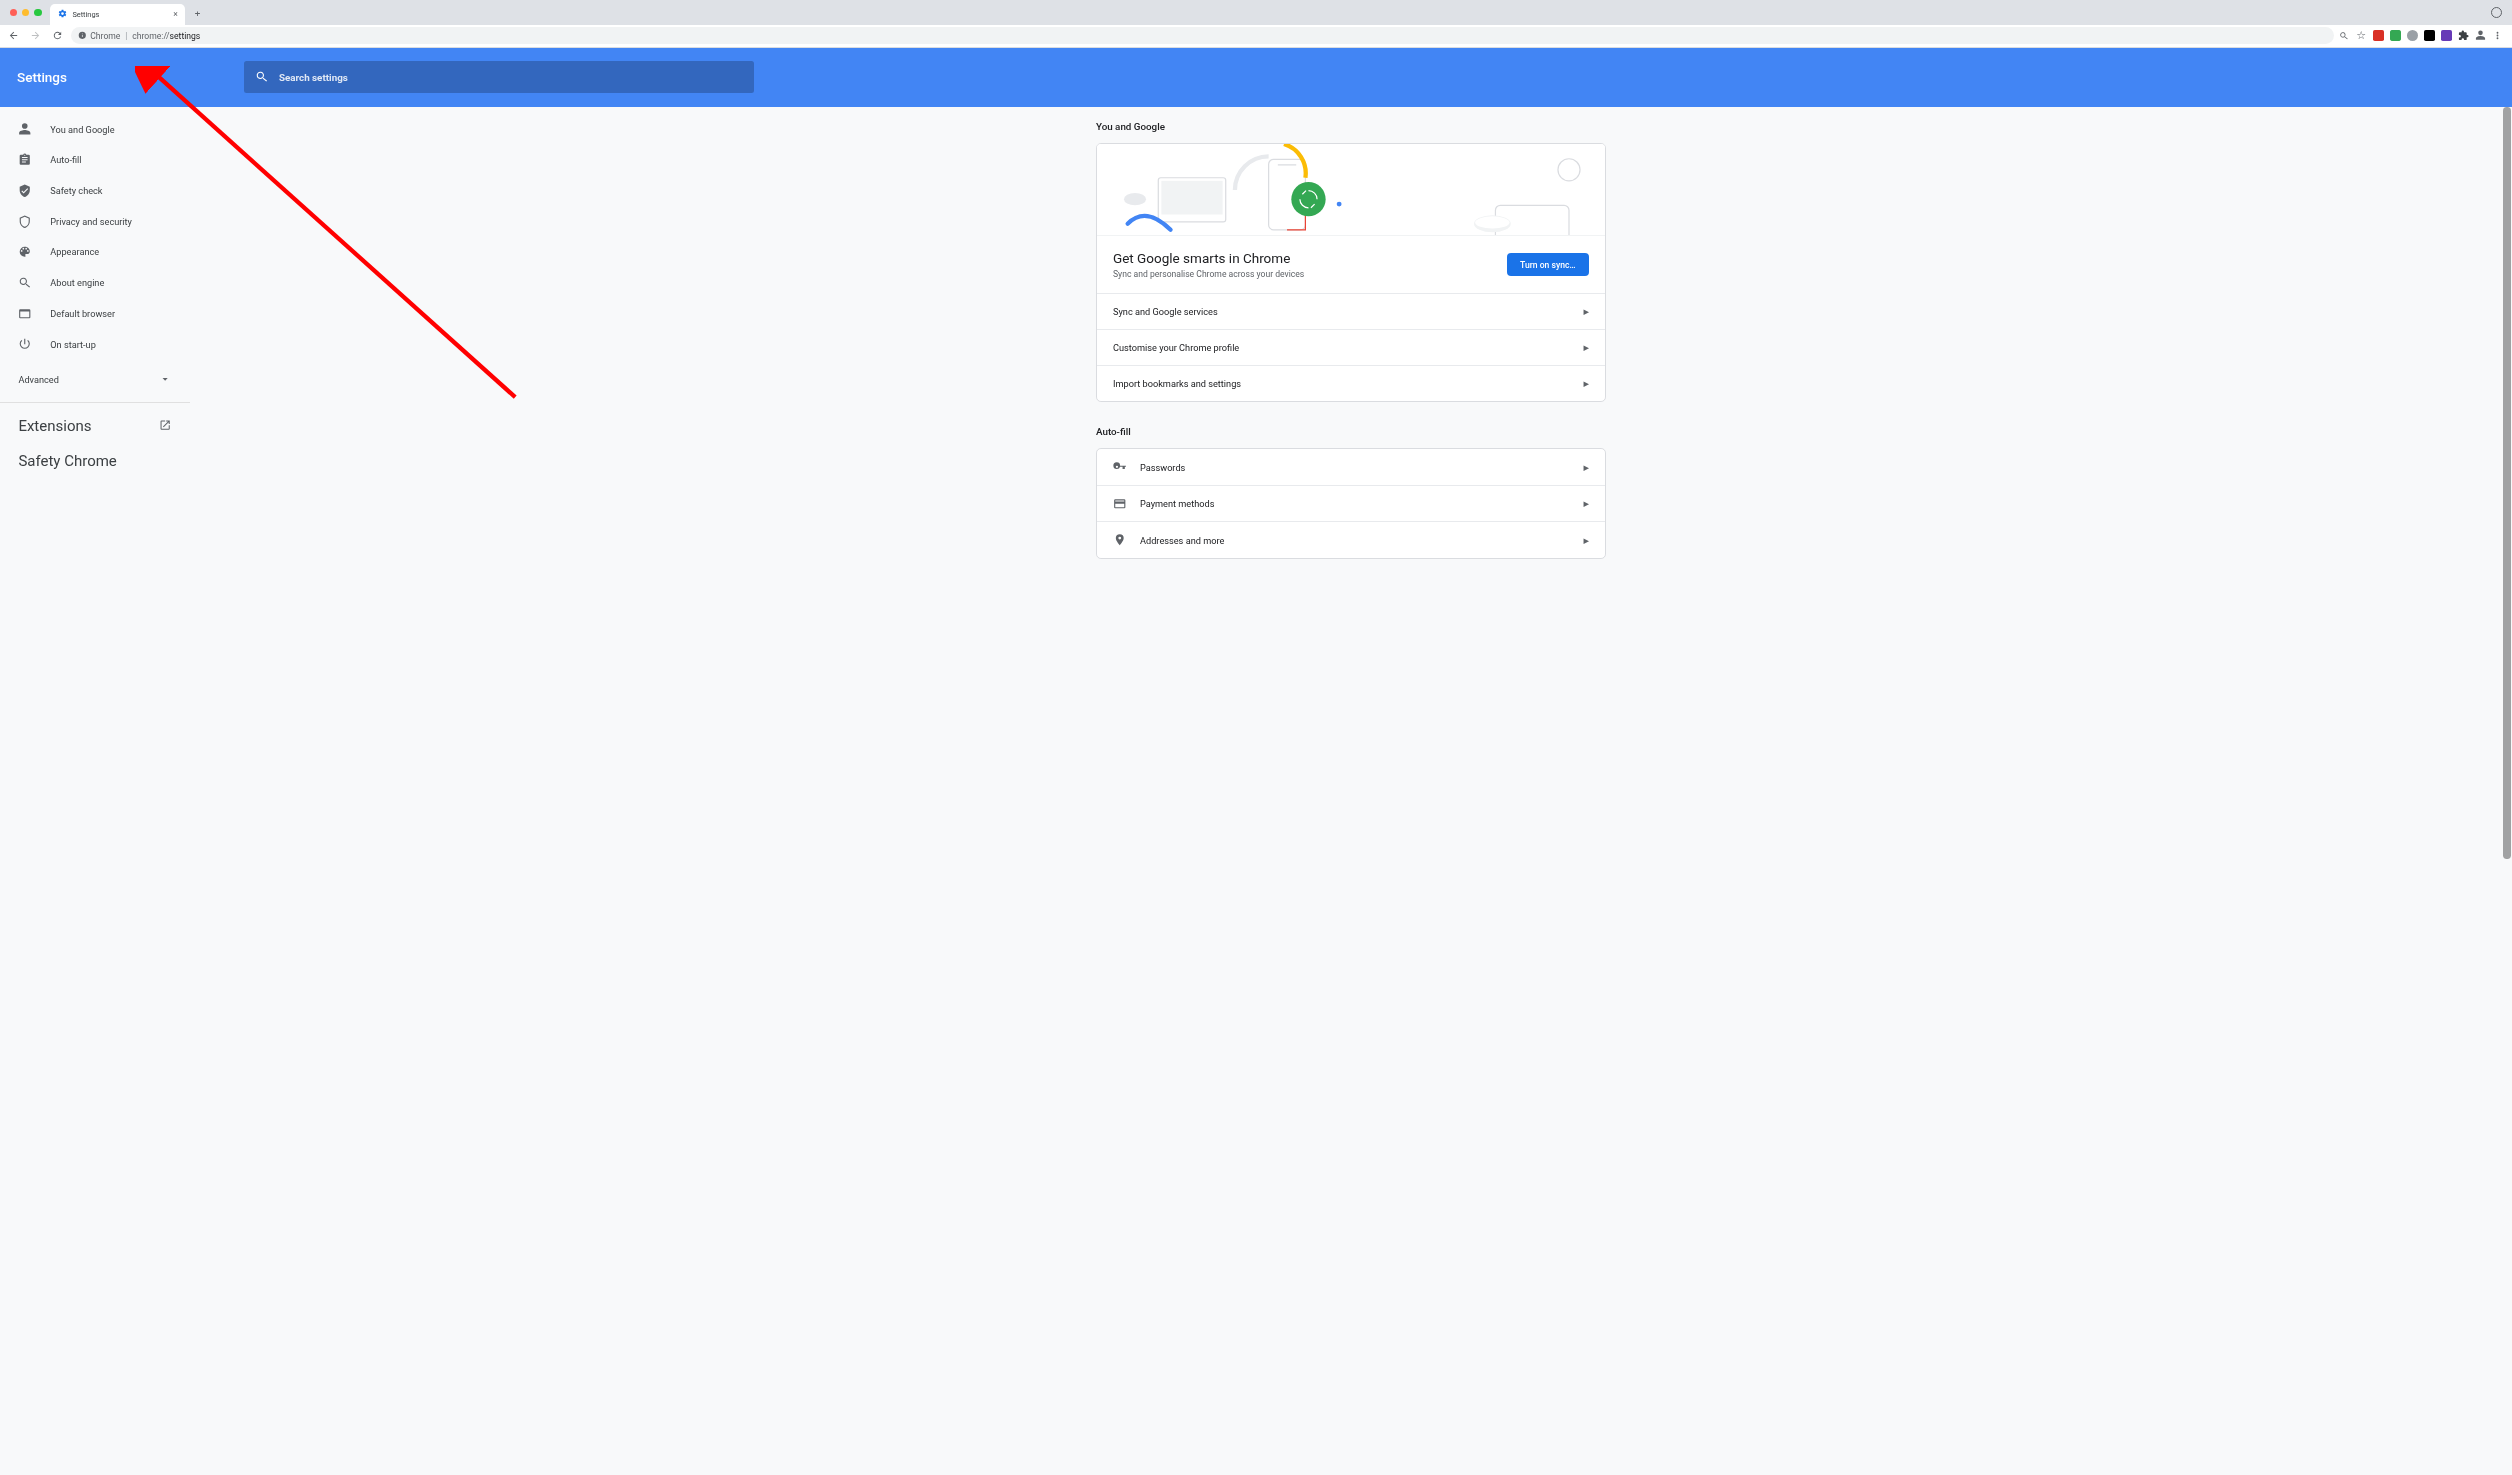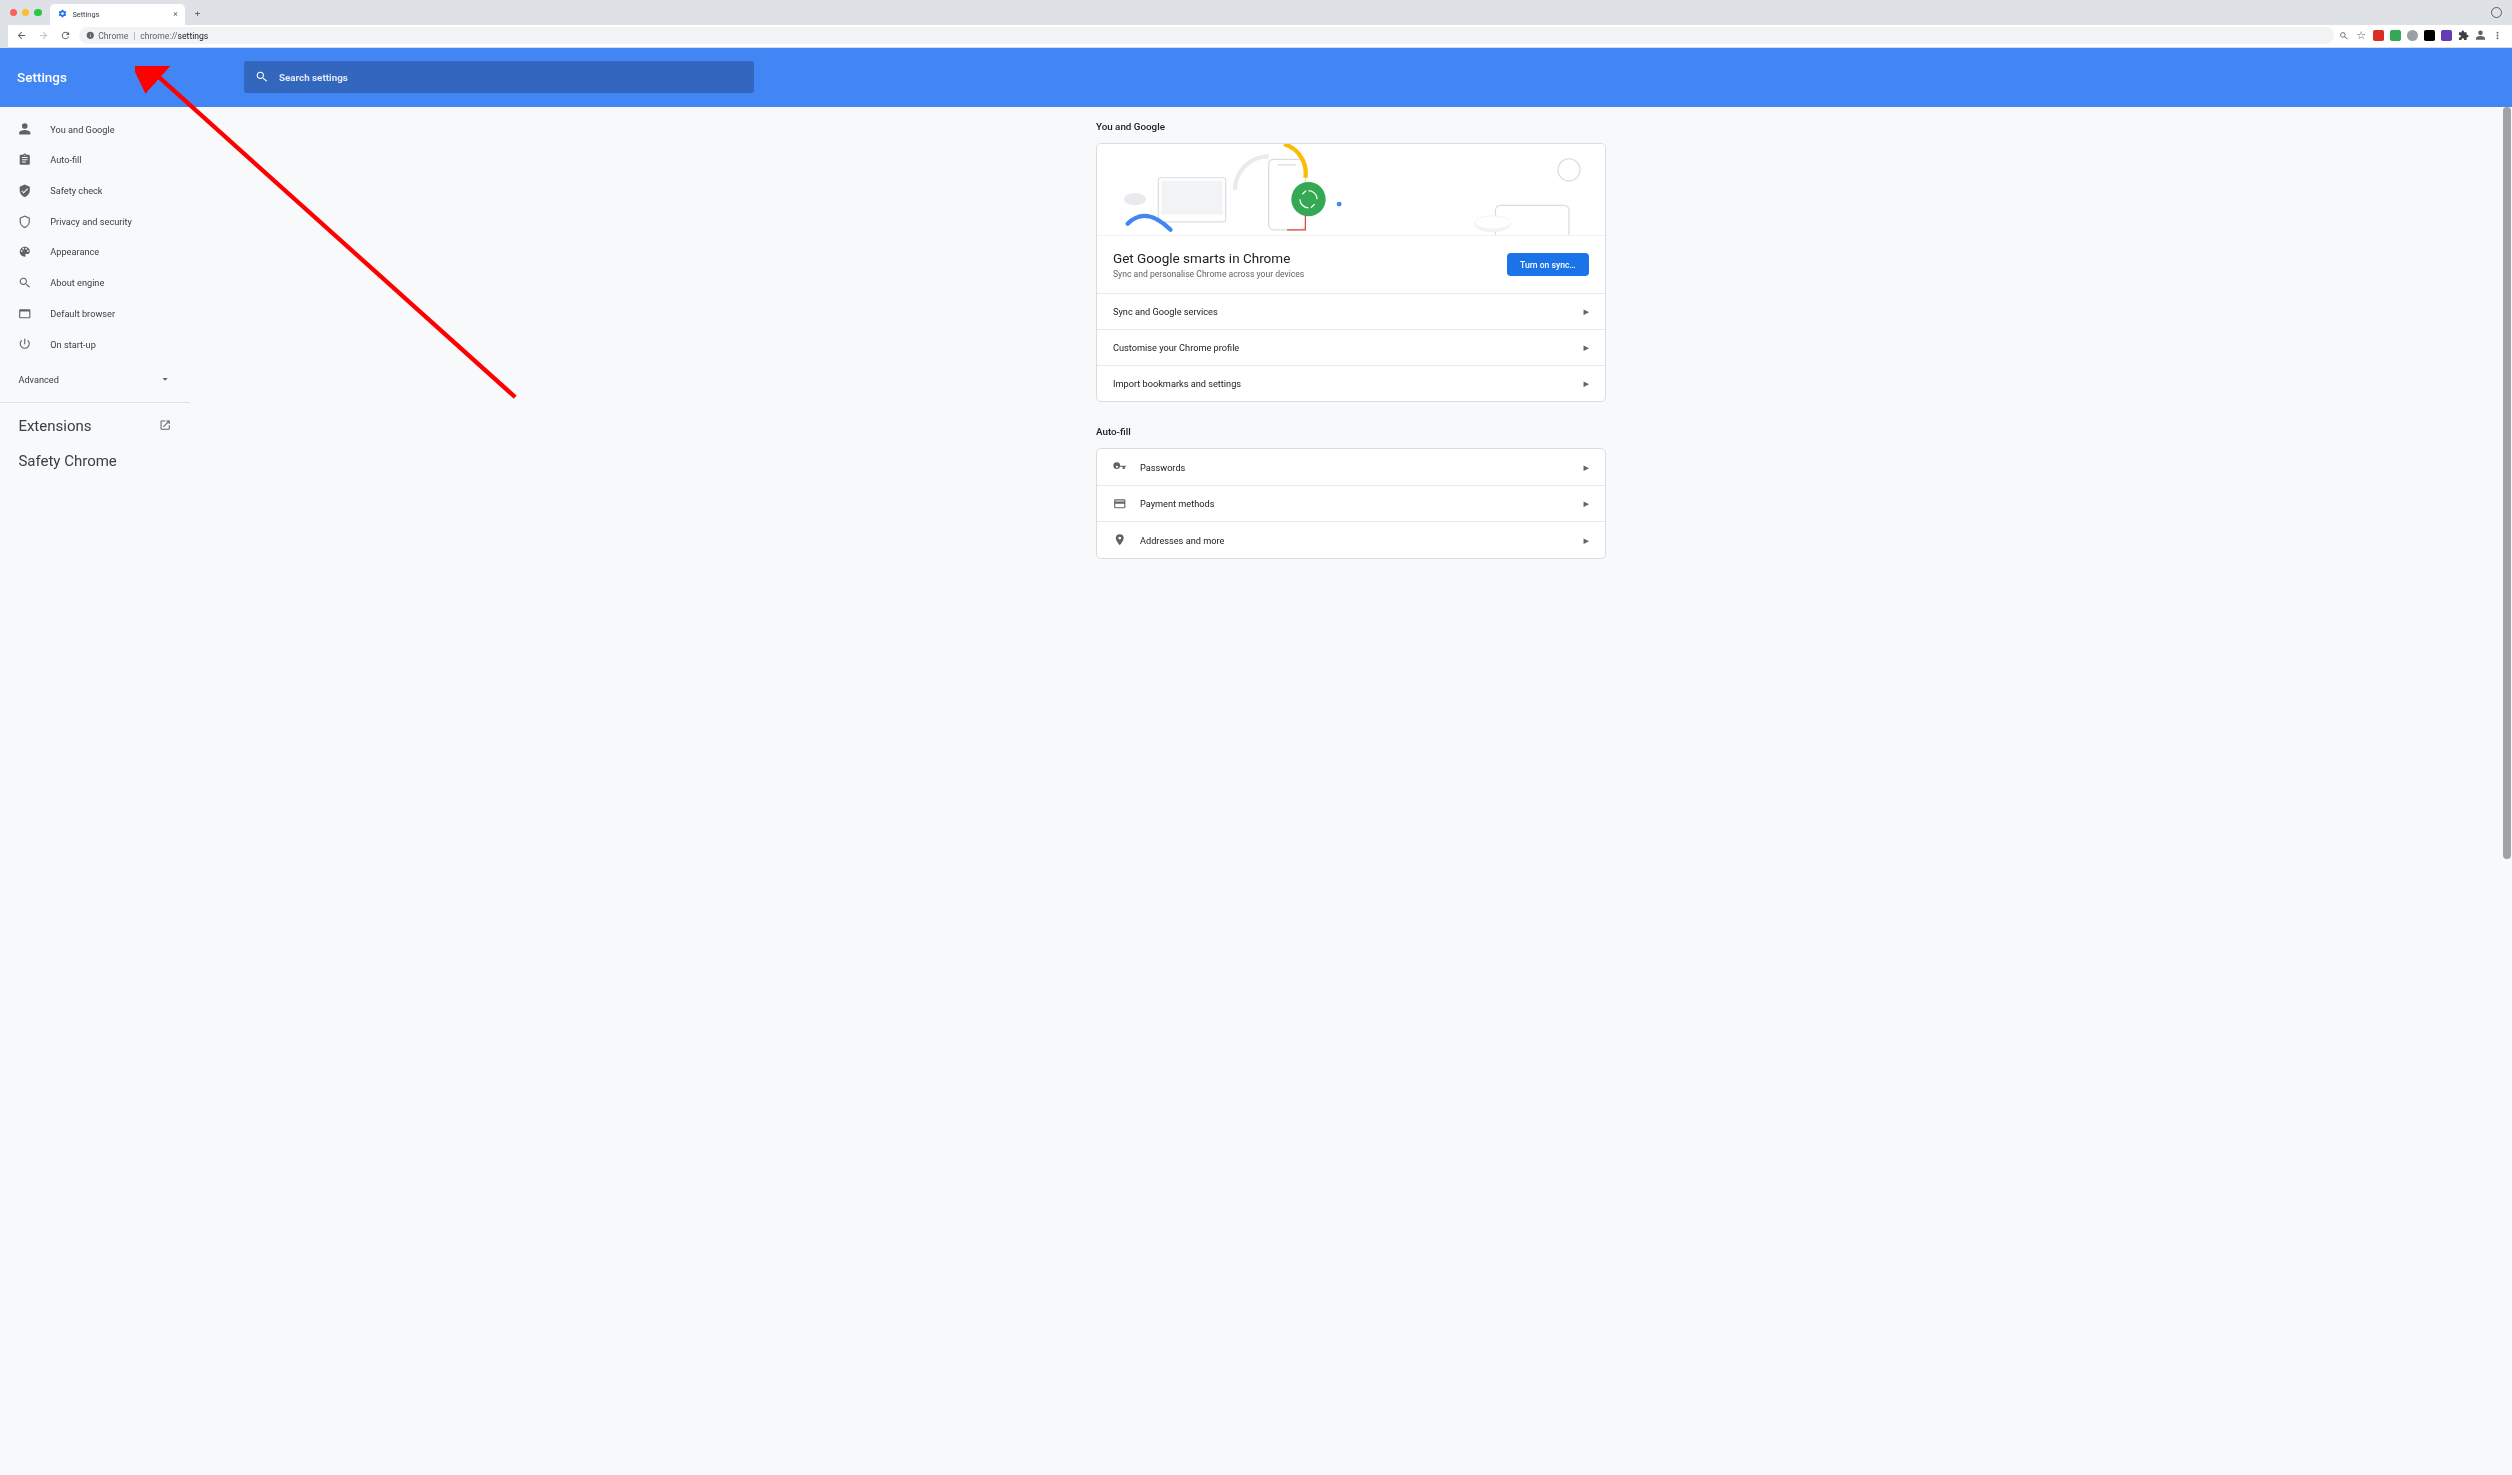--- a/index.html
+++ b/index.html
@@ -13,21 +13,21 @@
 .tl-red { background: #ff5f57; }
 .tl-yellow { background: #febc2e; }
 .tl-green { background: #28c840; }
 .tab { background: #fff; height: 21px; border-radius: 4.9px 4.9px 0 0; display: flex; align-items: center; padding: 0 7.4px; gap: 4.9px; min-width: 135px; margin-top: 3.7px; position: relative; }
 .tab-favicon { width: 9.8px; height: 9.8px; display: flex; align-items: center; justify-content: center; }
 .tab-title { font-size: 7.4px; color: #3c4043; flex: 1; }
 .tab-close { font-size: 8.6px; color: #5f6368; cursor: pointer; }
 .new-tab { width: 17px; height: 17px; display: flex; align-items: center; justify-content: center; color: #5f6368; font-size: 9.8px; cursor: pointer; margin-top: 2.5px; }
 .profile-top { margin-left: auto; margin-right: 4.9px; width: 11px; height: 11px; border-radius: 50%; border: 1.2px solid #5f6368; position: relative; }
 
-.address-bar { background: #fff; height: 23px; display: flex; align-items: center; padding: 0 4.9px; gap: 4.9px; border-bottom: 0.6px solid #dadce0; margin-left: 8px; }
+.address-bar { background: #fff; height: 23px; display: flex; align-items: center; padding: 0 4.9px; gap: 4.9px; border-bottom: 0.6px solid #dadce0; }
 .nav-btn { width: 17px; height: 17px; display: flex; align-items: center; justify-content: center; color: #5f6368; cursor: pointer; border-radius: 50%; }
 .nav-btn.disabled { opacity: 0.4; cursor: default; }
 .omnibox { flex: 1; display: flex; align-items: center; height: 17px; background: #f1f3f4; border-radius: 8.6px; padding: 0 7.4px; gap: 4.9px; font-size: 8.6px; }
 .omnibox-chip { display: flex; align-items: center; gap: 3.7px; color: #5f6368; }
 .omnibox-divider { color: #9aa0a6; }
 .omnibox-url { color: #5f6368; }
 .omnibox-url .path-bold { color: #202124; }
 .toolbar-right { display: flex; align-items: center; gap: 6.1px; padding-right: 3.7px; }
 .ext-icon { width: 11px; height: 11px; border-radius: 1.8px; display: flex; align-items: center; justify-content: center; font-size: 11px; color: #5f6368; }
 .ext-red { background: #d93025; }

